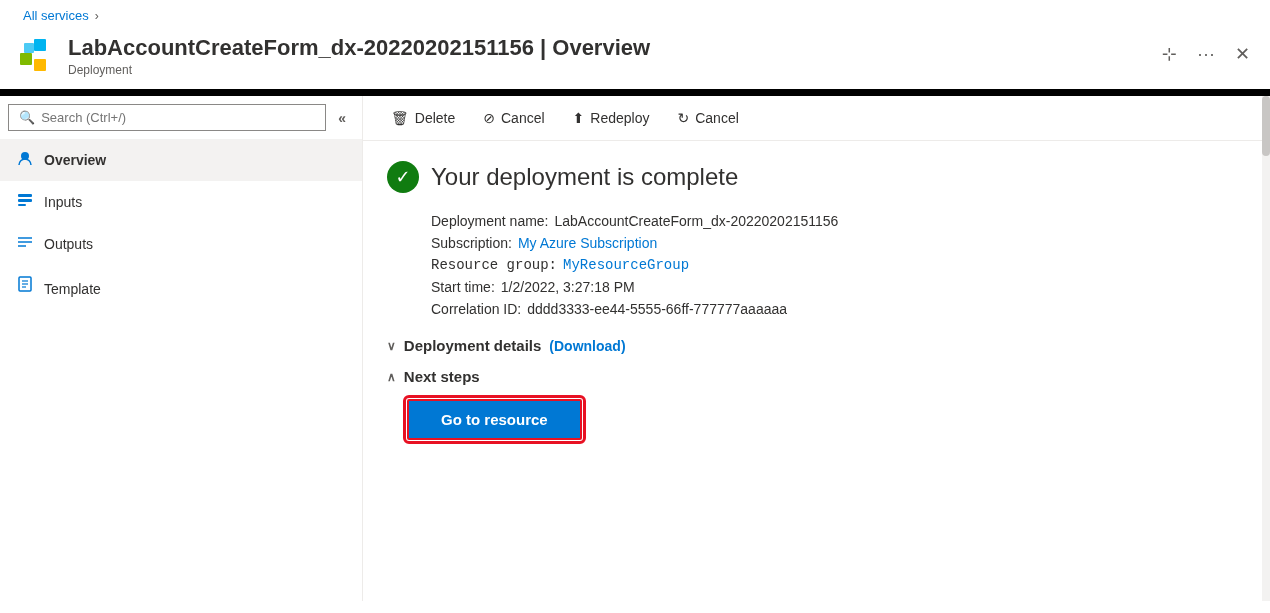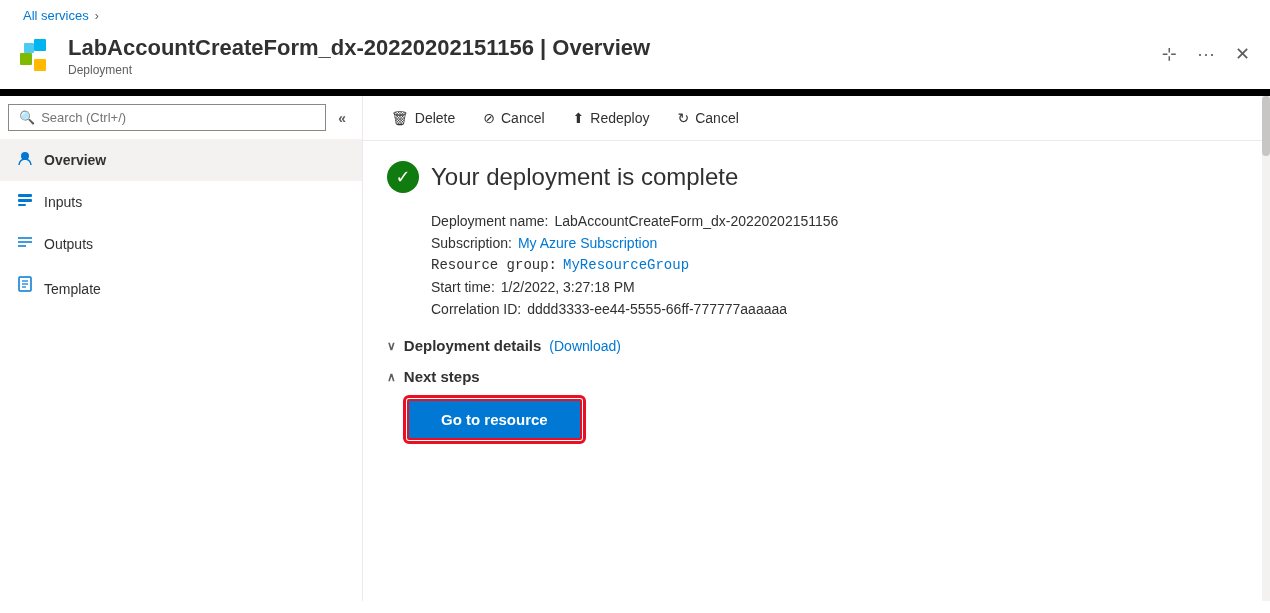--- a/index.html
+++ b/index.html
@@ -146,21 +146,21 @@
         <div style="display:flex; gap:6px; font-size:14px;">
           <span style="color:#323130;">Correlation ID:</span>
           <span style="color:#323130;">dddd3333-ee44-5555-66ff-777777aaaaaa</span>
         </div>
       </div>
 
       <div style="margin-bottom:14px;">
         <div style="display:flex; align-items:center; gap:8px; font-size:15px; font-weight:600; color:#323130; margin-bottom:10px; cursor:pointer;">
           <span style="font-size:12px; color:#605e5c;">∨</span>
           <span>Deployment details</span>
-          <a style="color:#0078d4; cursor:pointer; text-decoration:none; font-weight:400; font-size:14px;">(Download)</a>
+          <a style="color:#0078d4; cursor:pointer; text-decoration:none; font-weight:700; font-size:14px;">(Download)</a>
         </div>
       </div>
 
       <div style="margin-bottom:14px;">
         <div style="display:flex; align-items:center; gap:8px; font-size:15px; font-weight:600; color:#323130; margin-bottom:14px; cursor:pointer;">
           <span style="font-size:12px; color:#605e5c;">∧</span>
           <span>Next steps</span>
         </div>
         <div style="margin-left:20px;">
           <button style="background:#0078d4; color:white; border:2px solid #e81123; padding:10px 32px; font-size:15px; font-weight:600; cursor:pointer; border-radius:2px; outline:3px solid #e81123; outline-offset:1px;">

